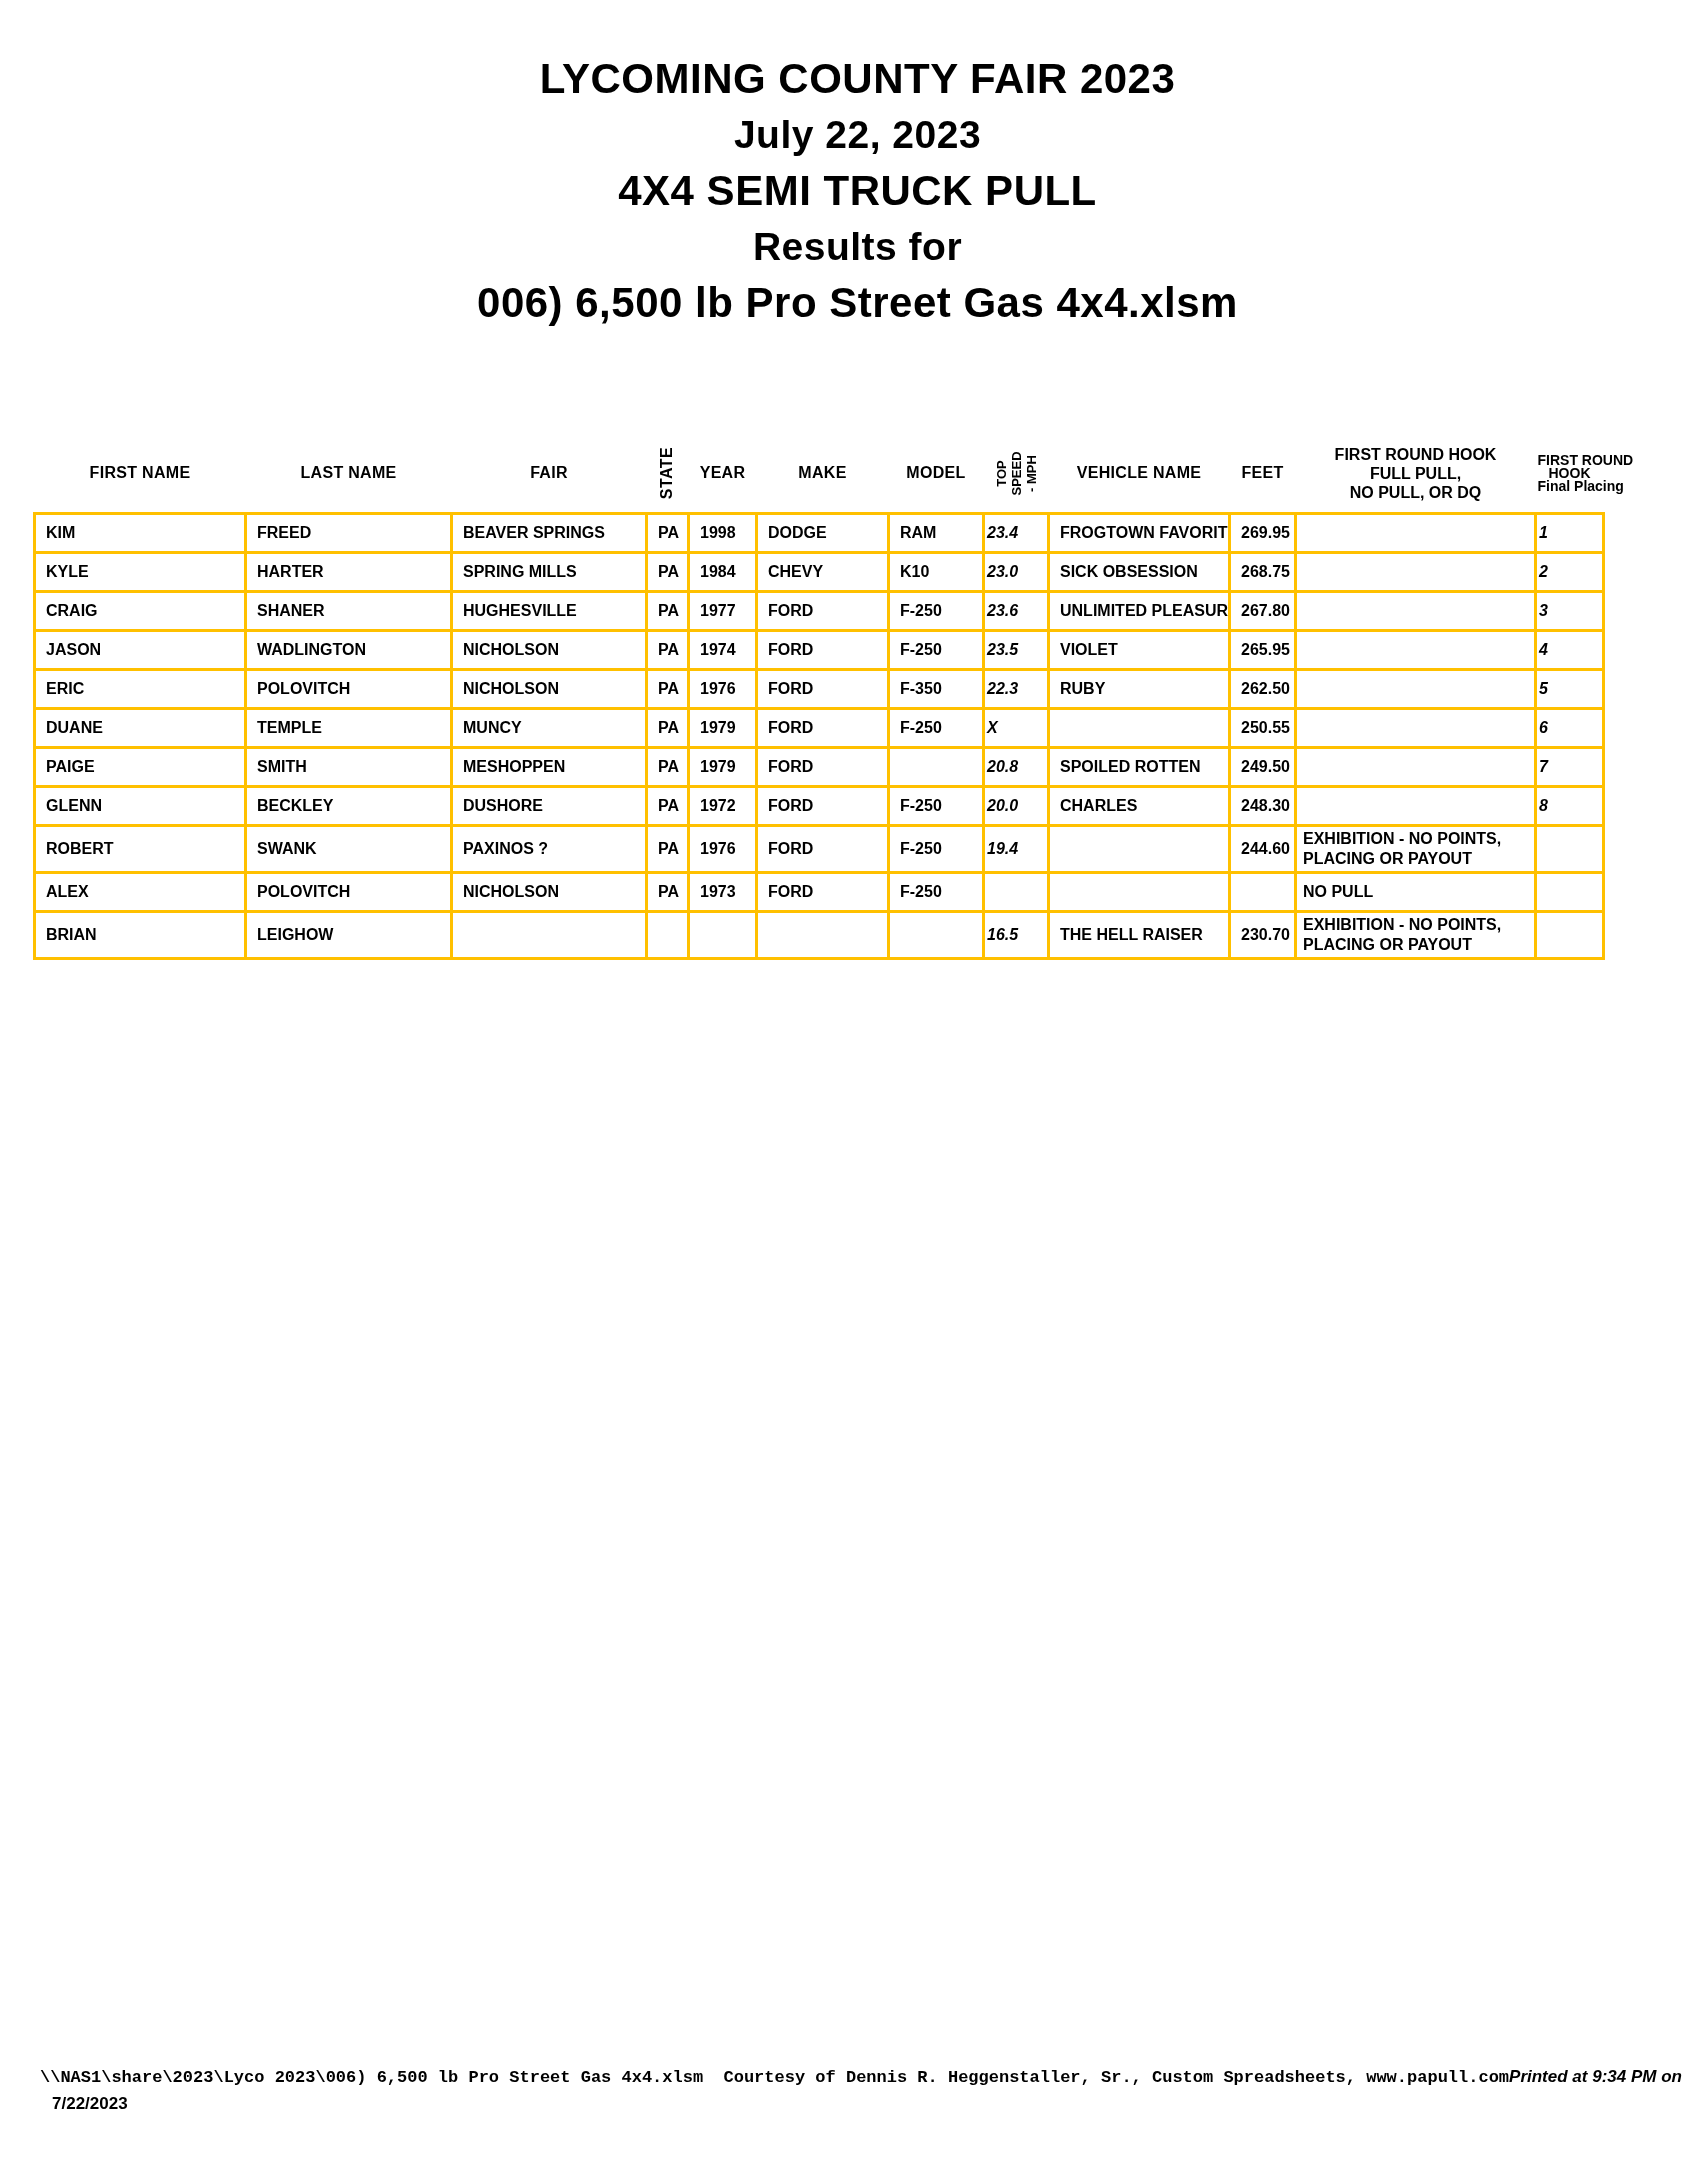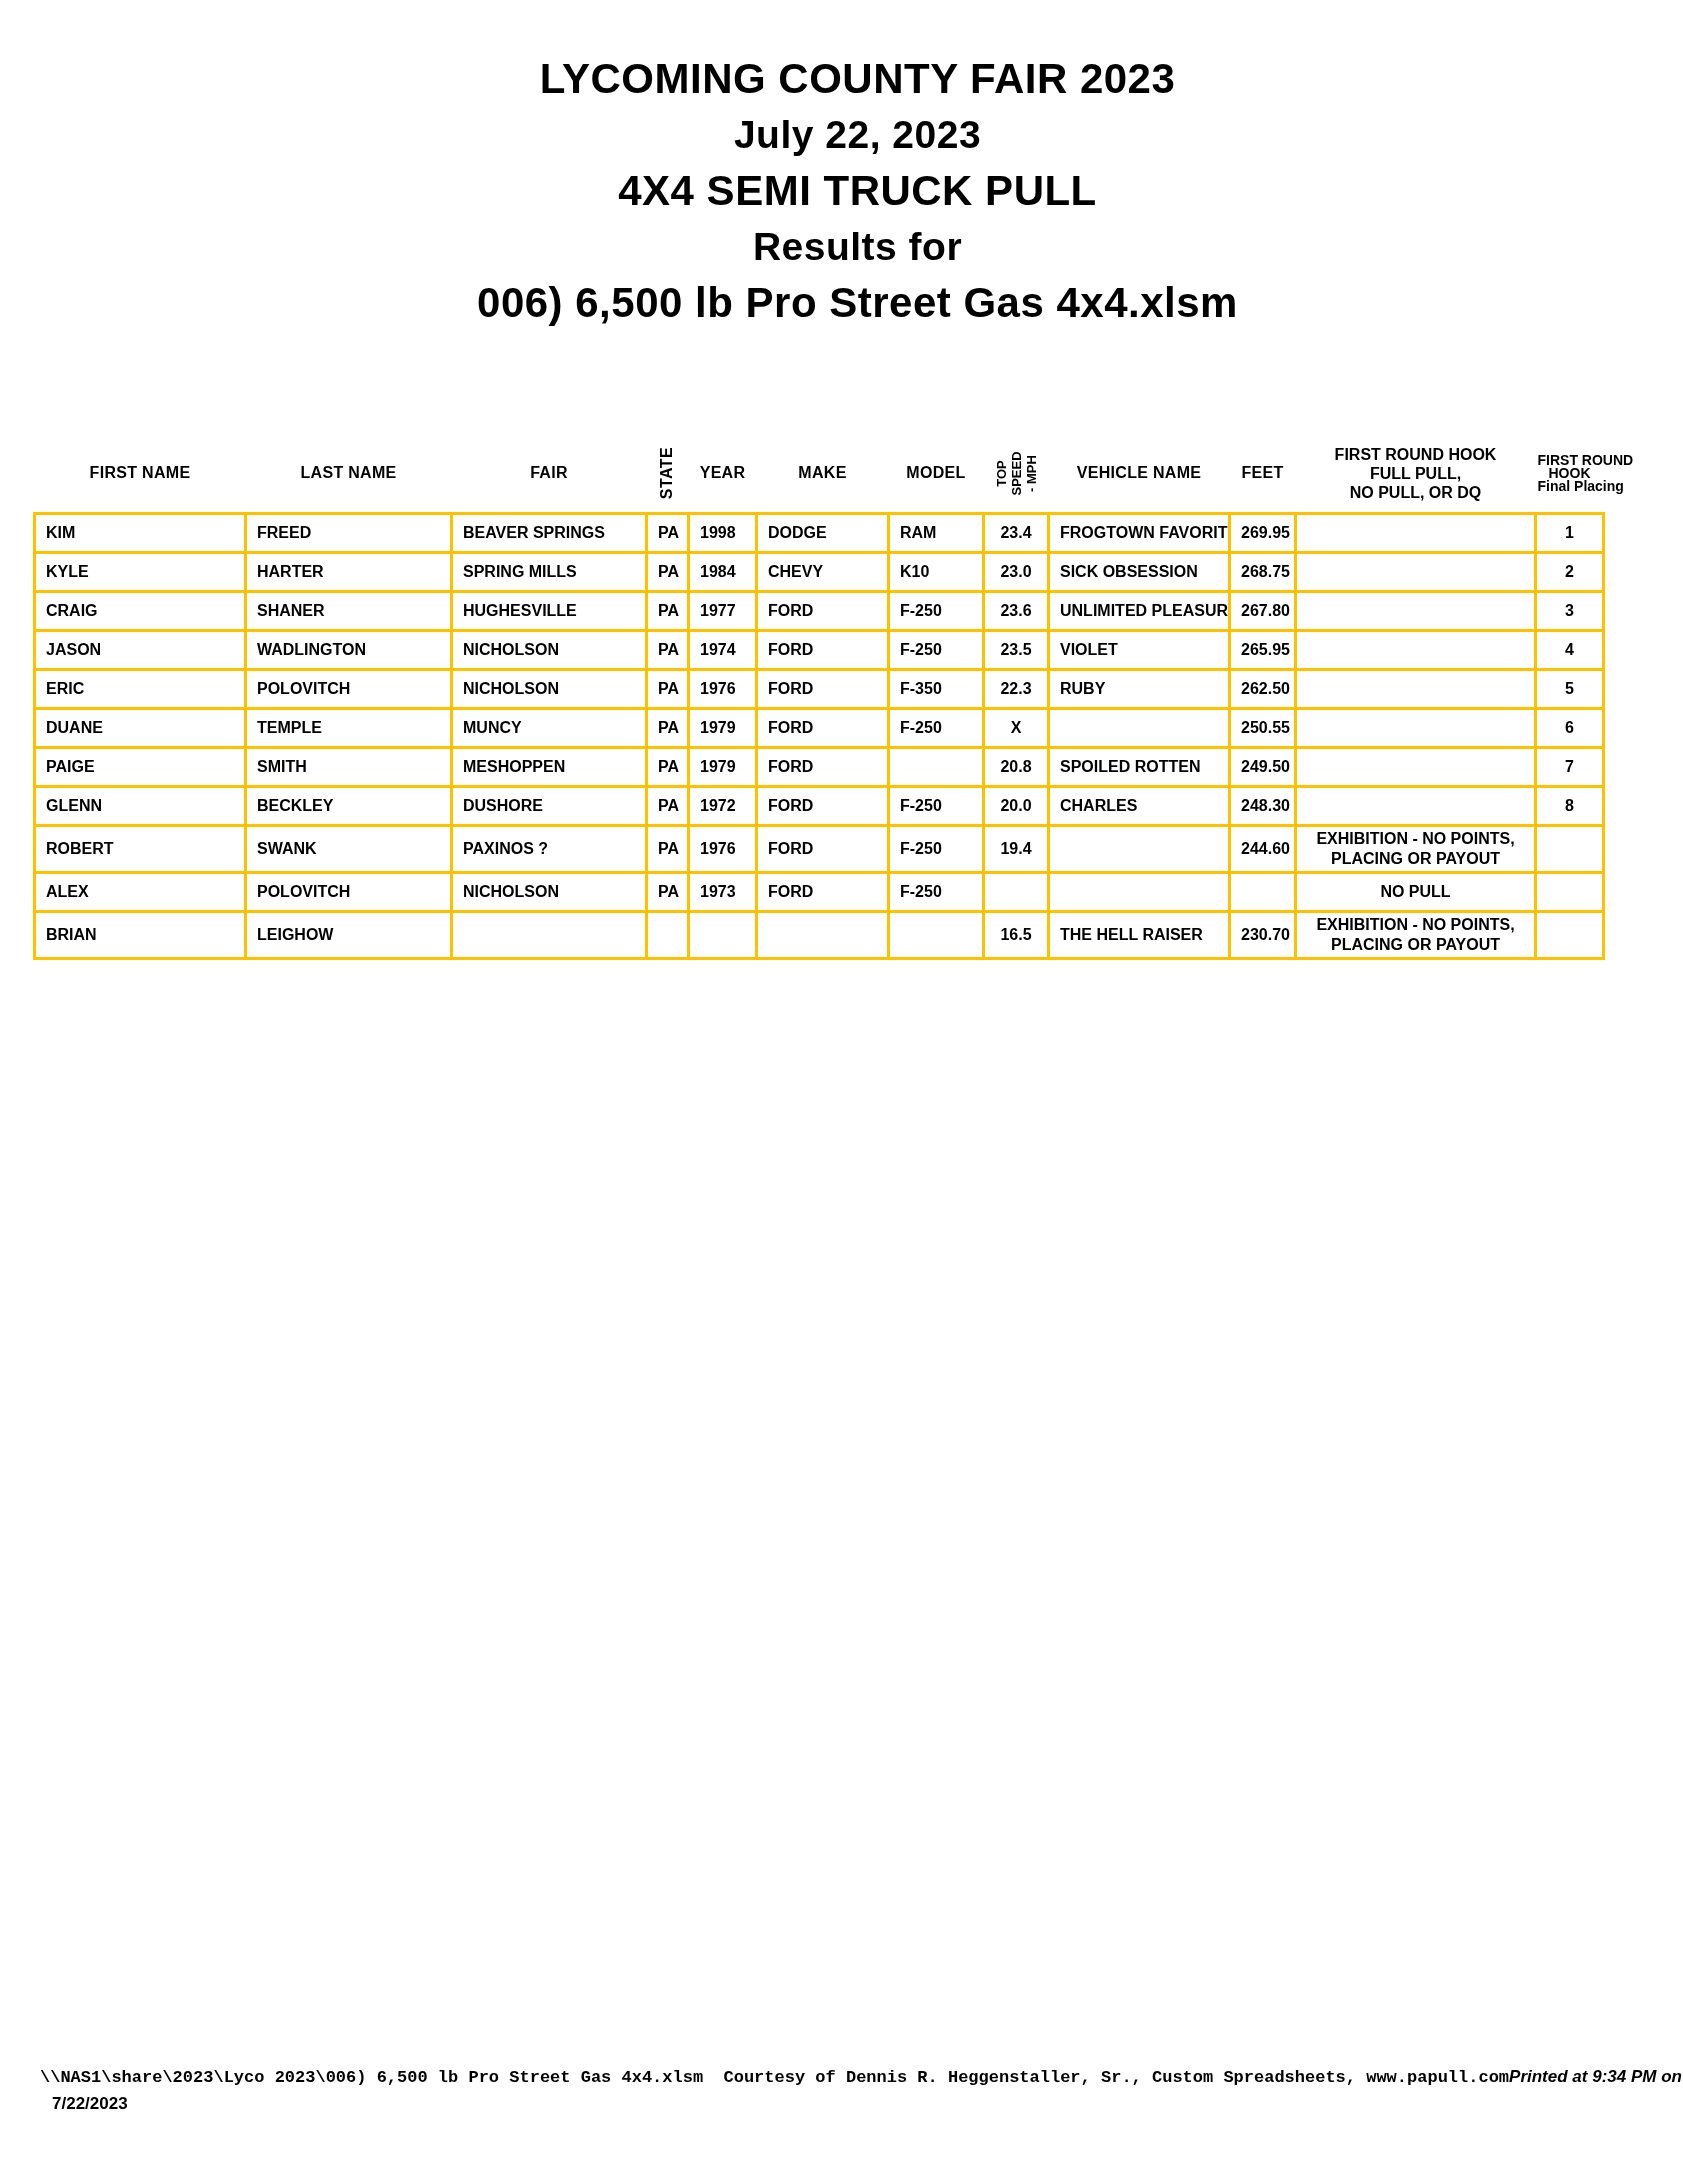--- a/index.html
+++ b/index.html
@@ -40,22 +40,22 @@
 
   tbody td {
     border: 3px solid #FFC000;
     height: 39px;
     font-size: 16px;
     padding: 2px 4px 2px 10px;
     white-space: nowrap;
     overflow: hidden;
     background: #ffffff;
   }
-  tbody td.center { text-align: center; padding-left: 2px; padding-right: 2px; }
-  tbody td.hook   { white-space: normal; text-align: center; line-height: 20px; padding: 2px 6px; }
+  tbody td.center { text-align: left; padding-left: 2px; padding-right: 2px; font-style: italic; }
+  tbody td.hook   { white-space: normal; text-align: left; line-height: 20px; padding: 2px 6px; }
 
   
   .footer { position: absolute; left: 40px; top: 2067px; width: 1517px; font-size: 17px; }
   .footer-line1 { display: flex; justify-content: space-between; align-items: baseline; }
   .footer-left  { white-space: pre; font-family: Liberation Mono, monospace; }
   .footer-right { white-space: nowrap; font-style: italic; }
   .footer-date  { margin-top: 7px; margin-left: 12px; }
 </style>
 </head>
 <body>

